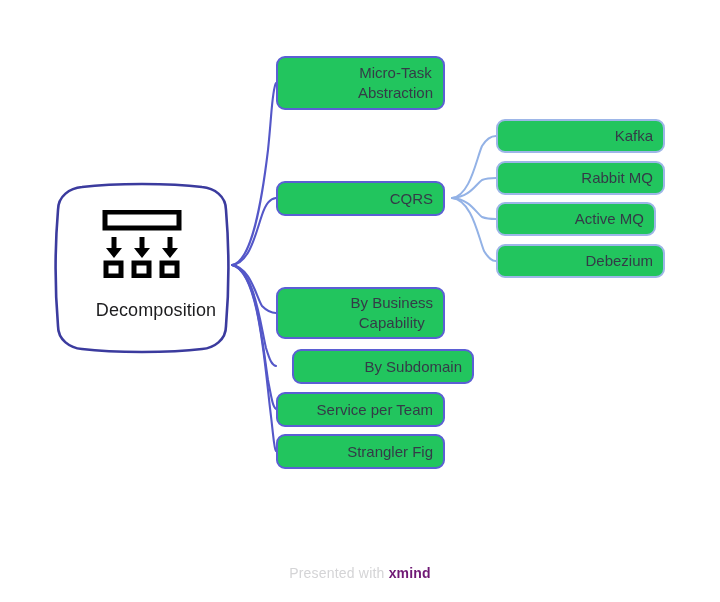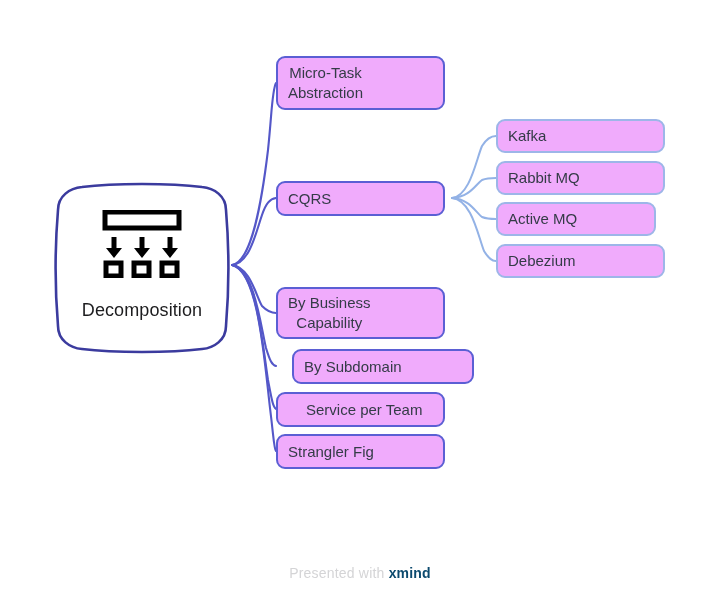--- a/index.html
+++ b/index.html
@@ -50,38 +50,38 @@
   }
   #root-icon {
     position: absolute;
     left: 48px;
     top: 28px;
     width: 80px;
     height: 68px;
   }
   #root-label {
     position: absolute;
-    left: 0;
+    left: 14px;
     top: 118px;
     width: 176px;
     text-align: center;
     font-size: 18px;
     color: #1d1d1f;
     letter-spacing: 0.1px;
   }
 
   
   .topic {
     position: absolute;
     box-sizing: border-box;
-    background: #f0abfc;
+    background: #22c55e;
     border-radius: 9px;
     display: flex;
     align-items: center;
-    justify-content: flex-start;
+    justify-content: flex-end;
     text-align: center;
     line-height: 1.32;
     color: #343b47;
     font-size: 15px;
     padding: 0 10px;
   }
   .topic.level2 {
     border: 2px solid #5b5fd4;
   }
   .topic.level3 {
@@ -98,21 +98,21 @@
     left: 0;
     top: 565px;
     width: 720px;
     text-align: center;
     font-size: 14px;
     color: #d4d4d6;
     letter-spacing: 0.2px;
   }
   #footer .brand {
     font-weight: bold;
-    color: #0c4a6e;
+    color: #701a75;
   }
 </style>
 </head>
 <body>
 
 <div id="canvas">
 
   <svg id="edges" viewBox="0 0 720 602" width="720" height="602">
     <g fill="none" stroke="#5457c8" stroke-width="2.1" stroke-linecap="round">
 

